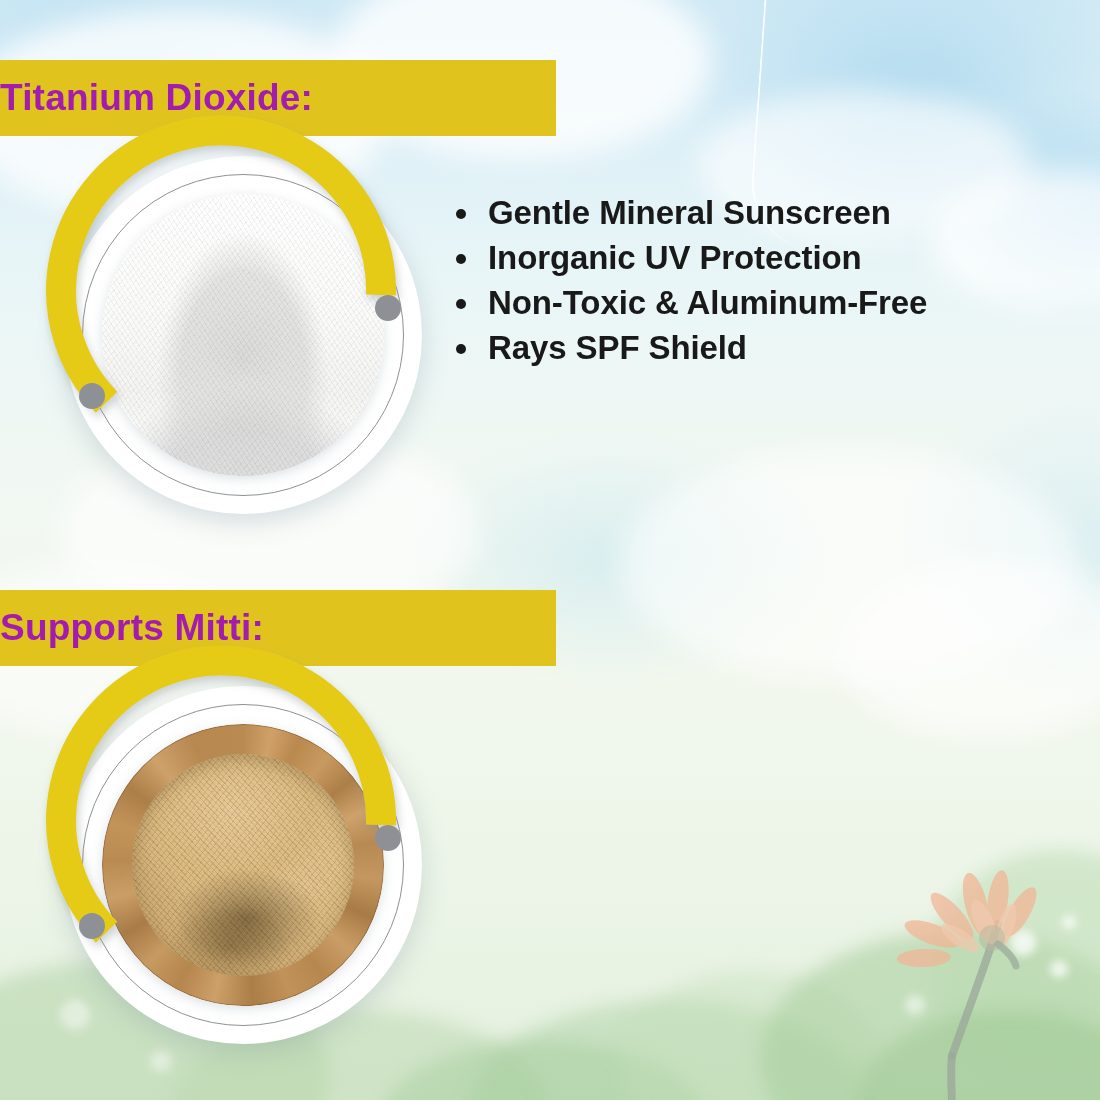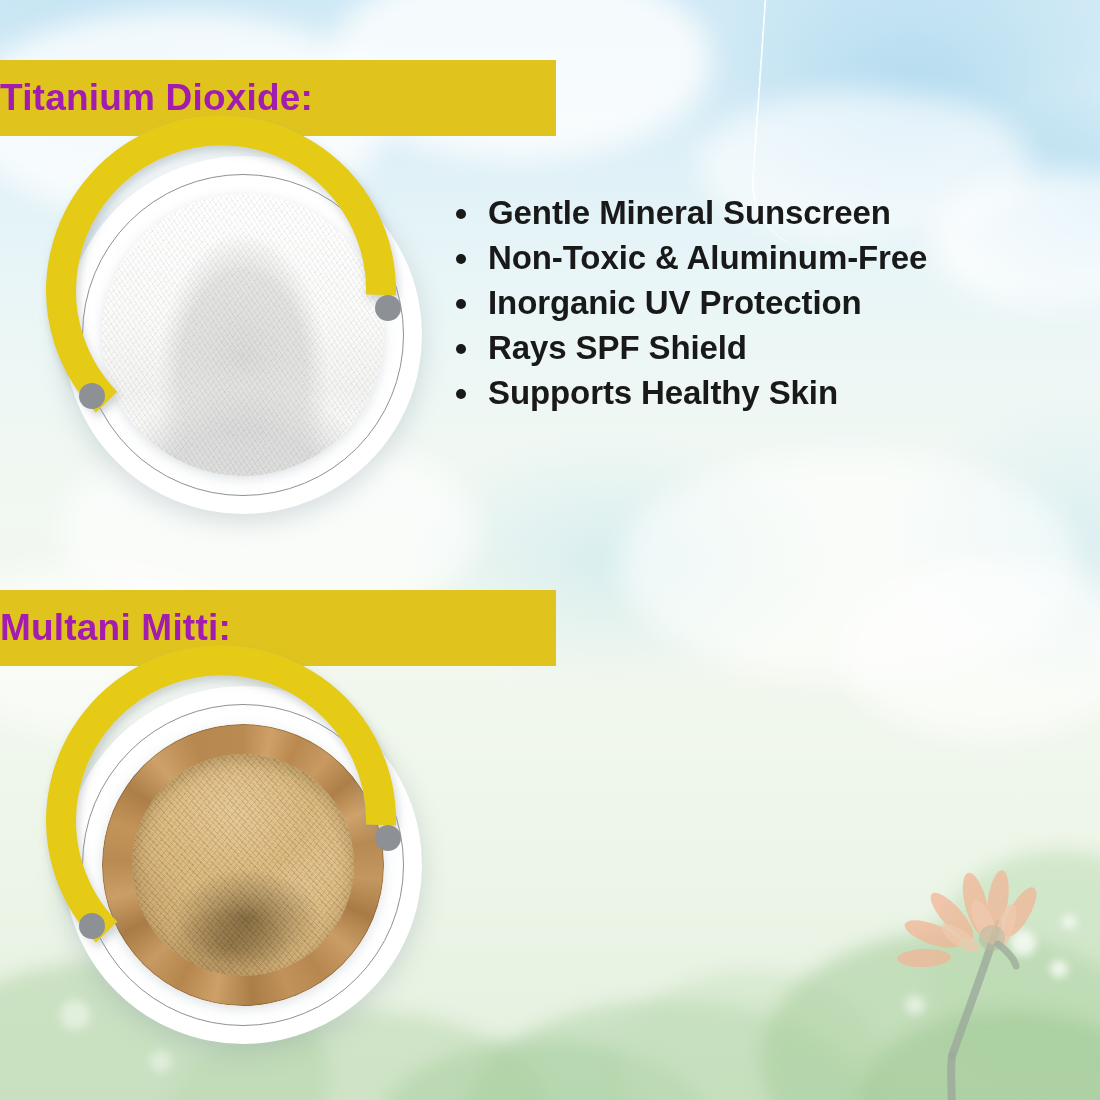--- a/index.html
+++ b/index.html
@@ -289,31 +289,30 @@
 
         <path d="M 58.6 254.3 A 160 160 0 1 1 333.0 147.0" stroke="#e5cb16" stroke-width="30" fill="none" stroke-linecap="butt" filter="url(#arcShadow1)"></path>
 
         <circle cx="44" cy="248" r="13" fill="#8d9196"></circle>
         <circle cx="340" cy="160" r="13" fill="#8d9196"></circle>
       </svg>
     </div>
 
     <ul class="bullets bul-1">
       <li>Gentle Mineral Sunscreen</li>
+      <li>Inorganic UV Protection</li>
       <li>Non-Toxic &amp; Aluminum-Free</li>
-      <li>Inorganic UV Protection</li>
       <li>Rays SPF Shield</li>
-      <li>Supports Healthy Skin</li>
     </ul>
   </div>
 
   <div class="section sec-2">
 
     <div class="banner">
-      <span class="banner-text">Multani Mitti:</span>
+      <span class="banner-text">Supports Mitti:</span>
     </div>
 
     <div class="medallion">
       <div class="halo"></div>
       <div class="thin-ring"></div>
       <div class="photo">
         <div class="bowl-clay"></div>
       </div>
       <svg class="arc-svg" viewBox="0 0 390 390">
         <defs>

